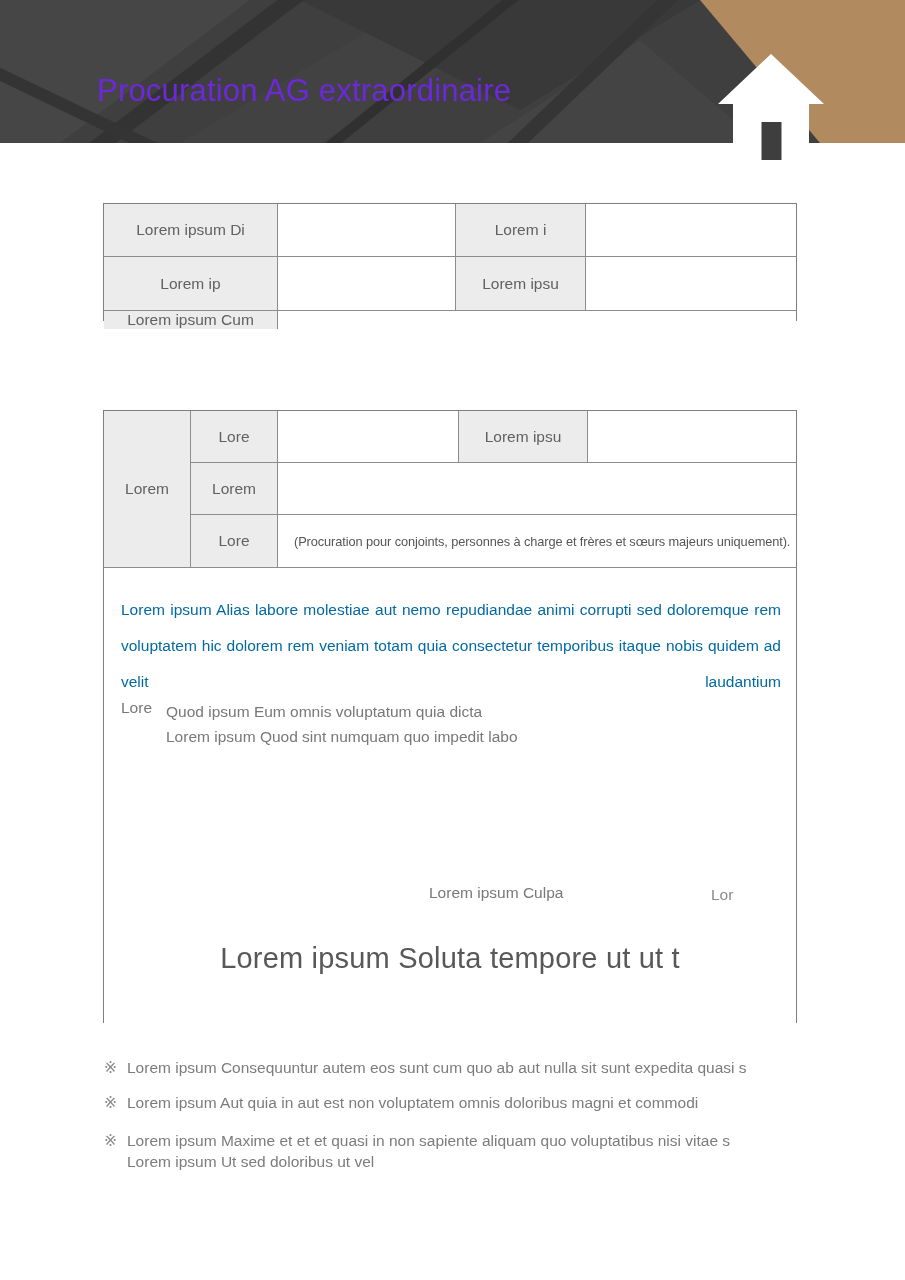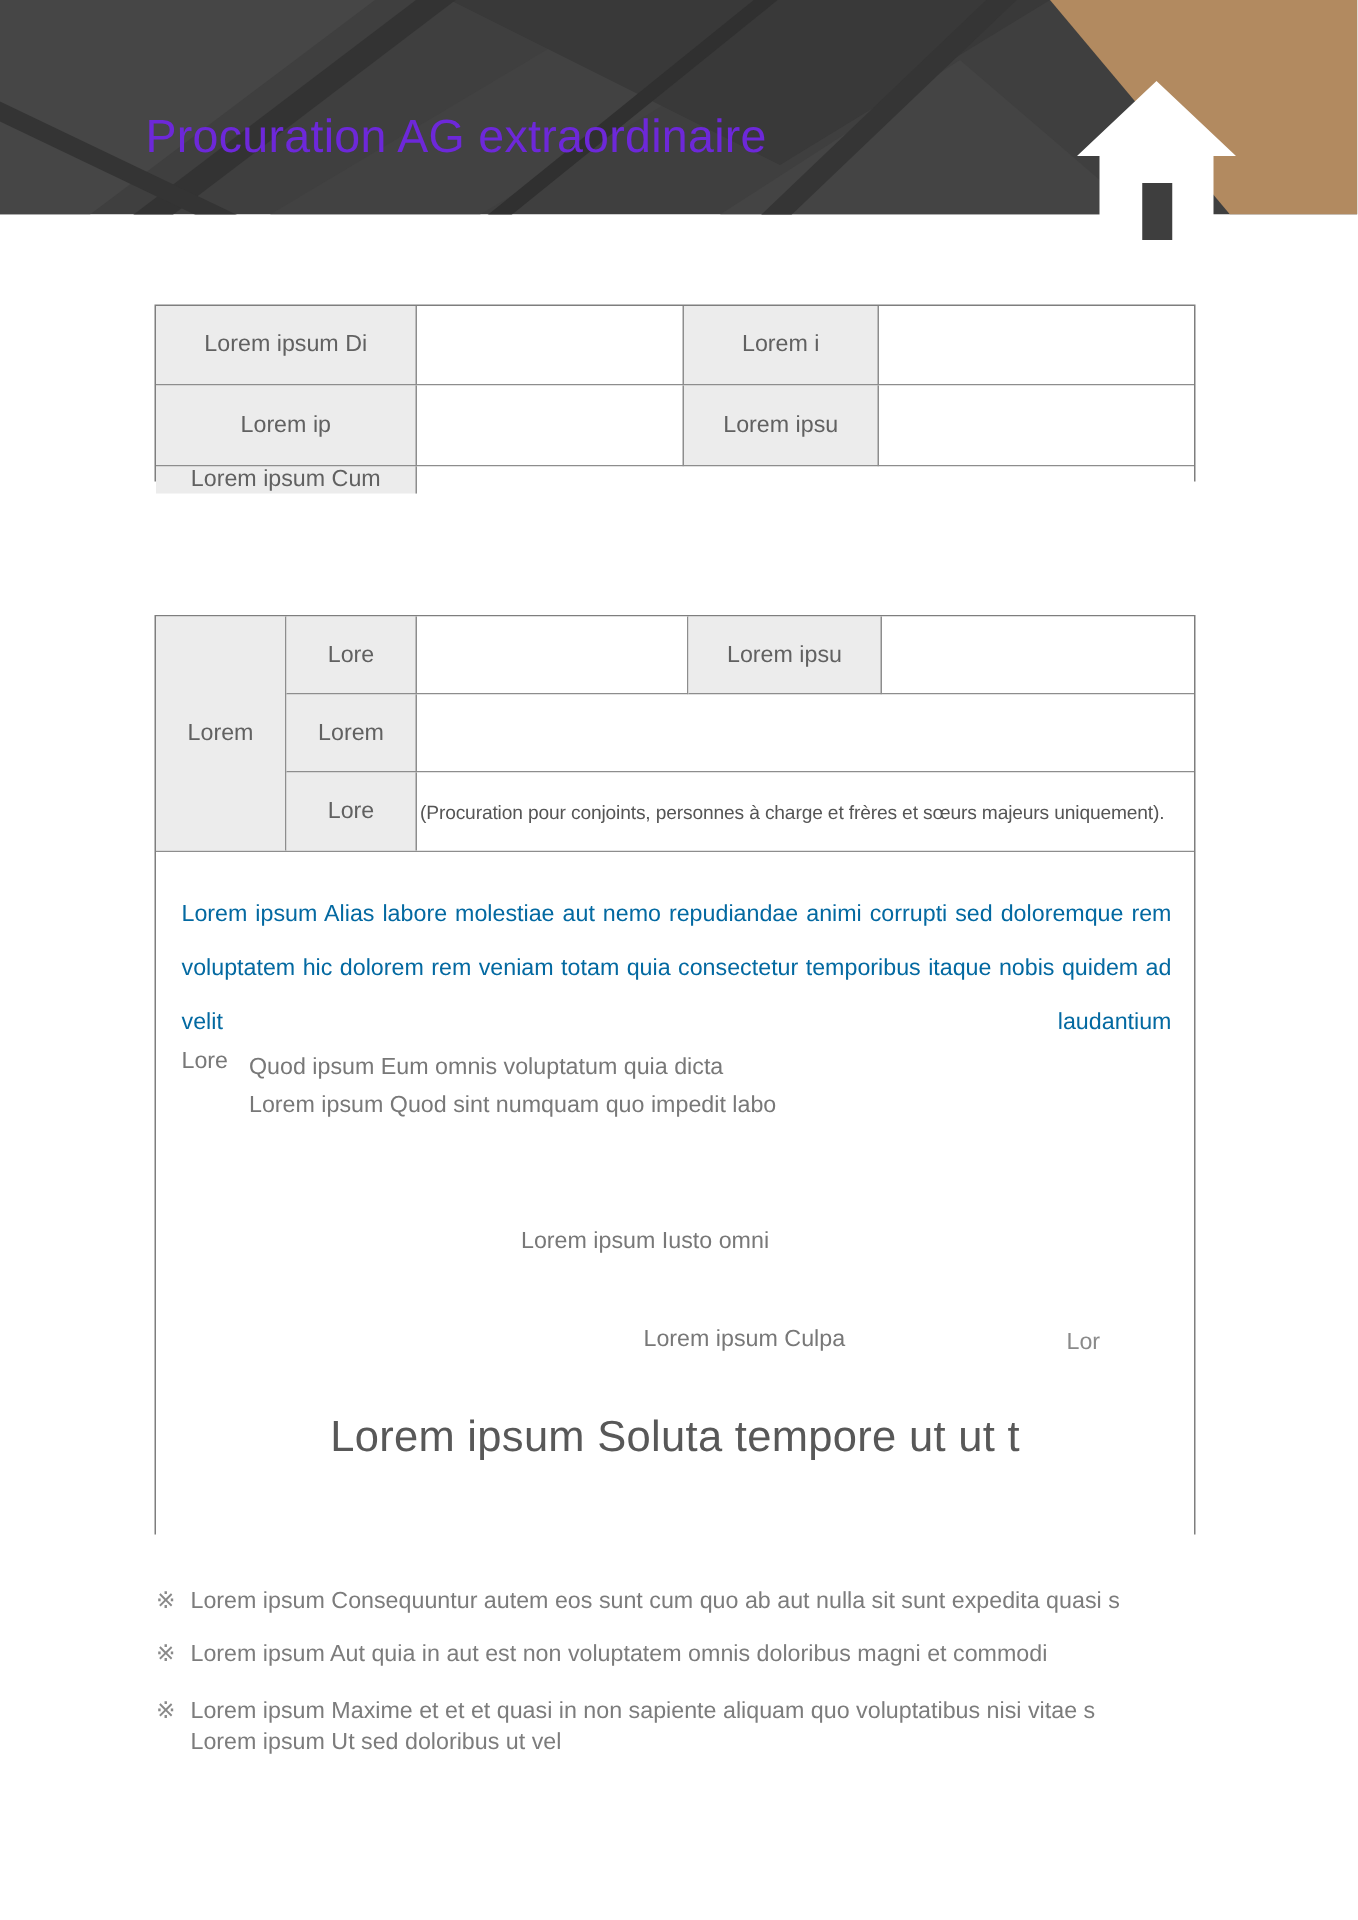--- a/index.html
+++ b/index.html
@@ -58,21 +58,21 @@
     grid-template-columns:87px 87px 181px 129px 1fr;
     grid-template-rows:52px 52px 52px;
     grid-template-areas:
       "g a1 av a2 a3"
       "g b1 bv bv bv"
       "g c1 cv cv cv";
     border-bottom:1px solid #8d8d8d;
   }
   .french {
     justify-content:flex-start;
-    font-size:12.8px; color:#555555; padding-left:2px;
+    font-size:12.8px; color:#555555; padding-left:16px;
     letter-spacing:-0.1px; white-space:nowrap; overflow:hidden;
   }
 
   
   .t2body { position:relative; width:100%; height:456px; background:#ffffff; }
   .para {
     position:absolute; left:17px; right:15px; top:24px;
     font-size:15.5px; line-height:36px; color:#0369a1;
     text-align:justify; text-justify:inter-word;
   }
@@ -161,21 +161,20 @@
       <div class="para">Lorem ipsum Alias labore molestiae aut nemo repudiandae animi corrupti sed doloremque rem voluptatem hic dolorem rem veniam totam quia consectetur temporibus itaque nobis quidem ad velit laudantium</div>
 
       <div class="list">
         <div class="list-label">Lore</div>
         <div class="list-lines">
           <div>Quod ipsum Eum omnis voluptatum quia dicta</div>
           <div>Lorem ipsum Quod sint numquam quo impedit labo</div>
         </div>
       </div>
 
-      <div class="center-line">Lorem ipsum Iusto omni</div>
 
       <div class="sig-main">Lorem ipsum Culpa</div>
       <div class="sig-suffix">Lor</div>
 
       <div class="big-title">Lorem ipsum Soluta tempore ut ut t</div>
     </div>
   </div>
 
   <div class="notes">
     <div class="note">

